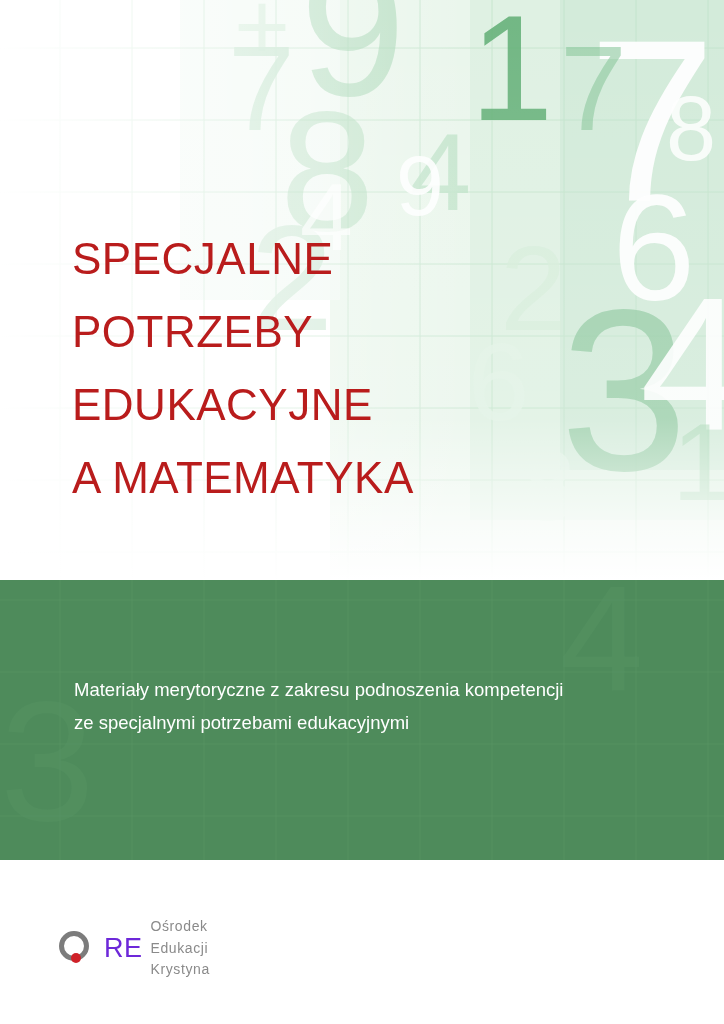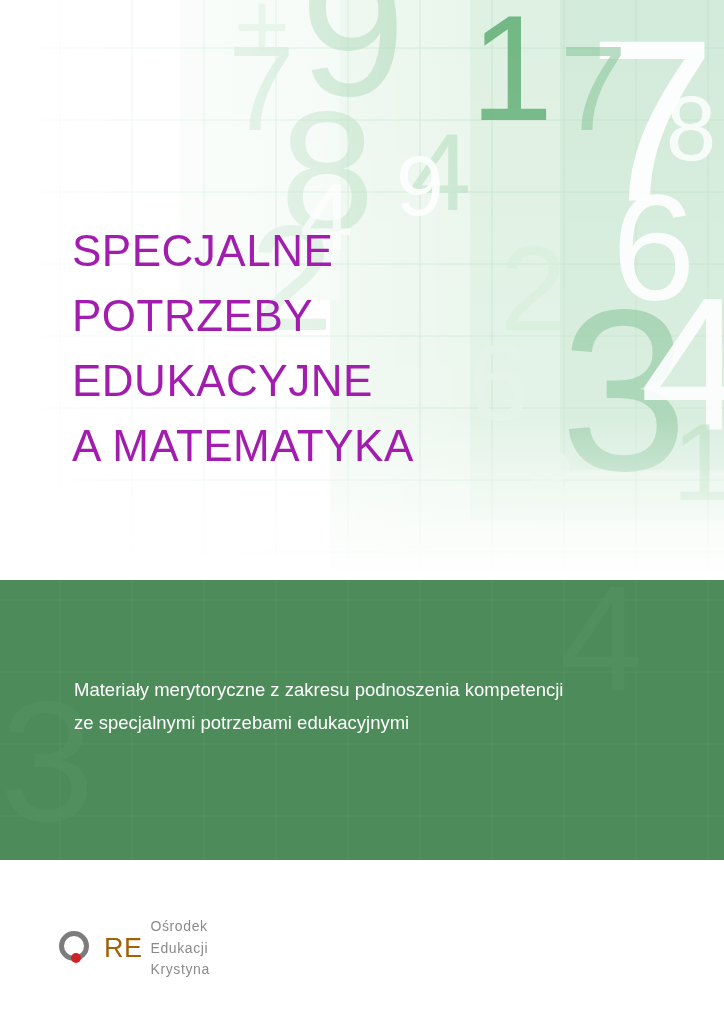--- a/index.html
+++ b/index.html
@@ -42,23 +42,24 @@
   
   .title {
     position: absolute;
     left: 72px;
     top: 218px;
     width: 560px;
   }
   .title-line {
     font-size: 44px;
     line-height: 1.48;
-    color: #a21caf;
+    color: #b91c1c;
     letter-spacing: 0.5px;
     white-space: nowrap;
+    margin-top: 8px;
   }
 
   
   .band {
     position: absolute;
     left: 0;
     top: 580px;
     width: 724px;
     height: 280px;
     background: #4e8b5b;
@@ -110,21 +111,21 @@
     position: absolute;
     left: 15px;
     top: 25px;
     width: 10px;
     height: 10px;
     background: #cf2128;
     border-radius: 50%;
   }
   .logo-re {
     font-size: 27px;
-    color: #a16207;
+    color: #6d28d9;
     letter-spacing: 0.5px;
     line-height: 1;
     margin-right: 8px;
   }
   .logo-words {
     font-size: 14px;
     color: #8a8a8a;
     line-height: 1.55;
     letter-spacing: 0.6px;
   }

